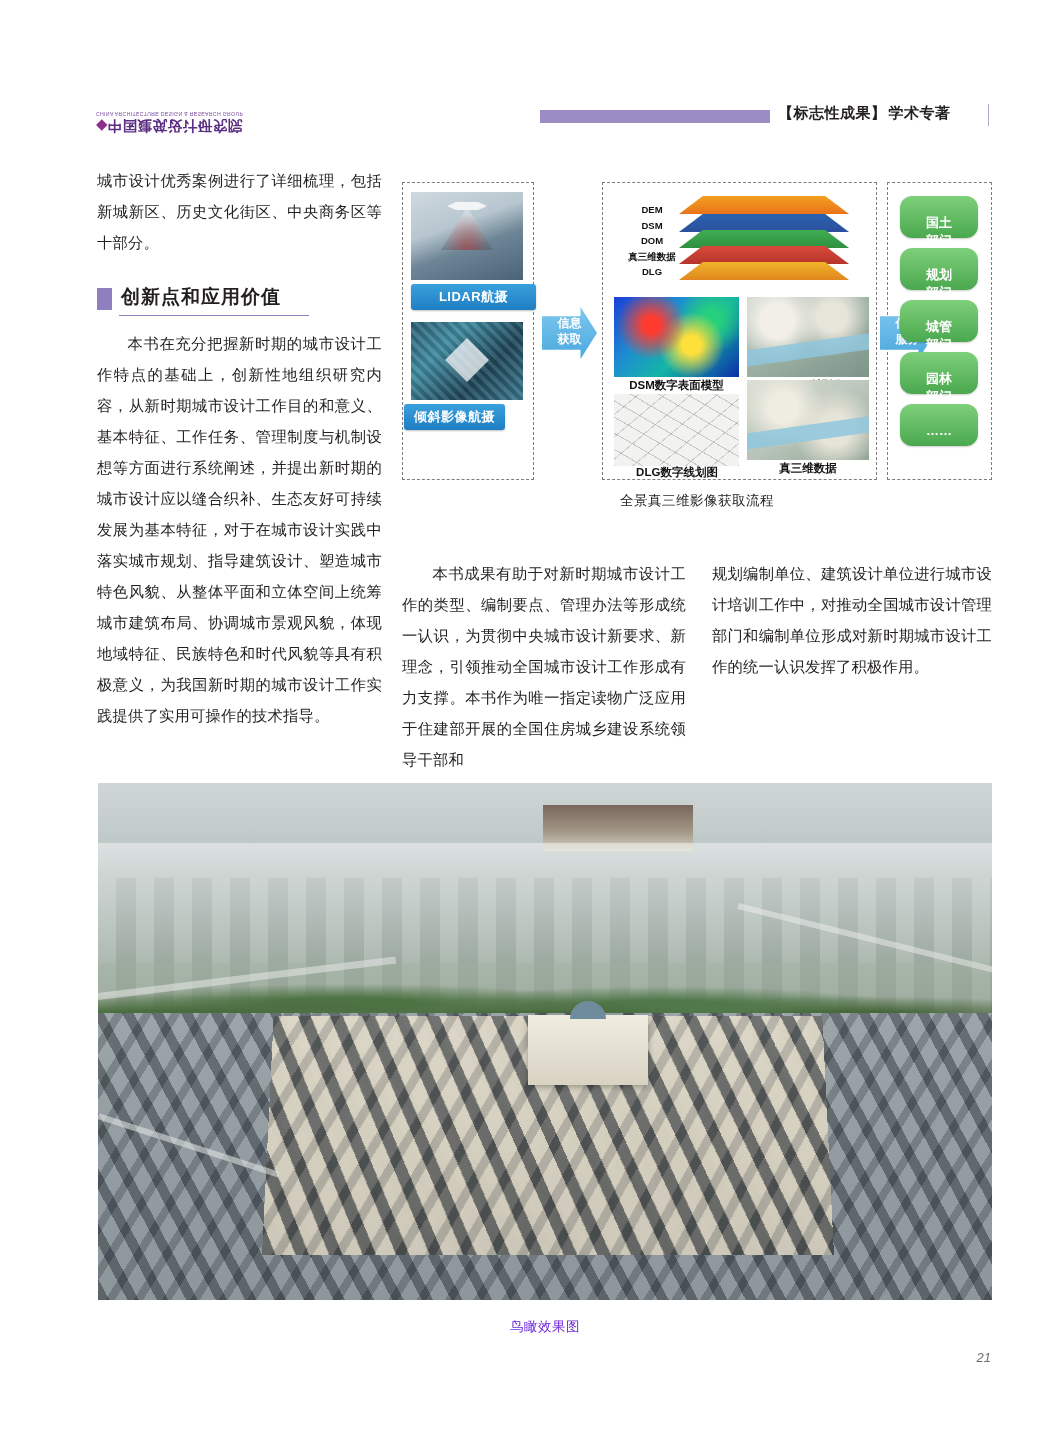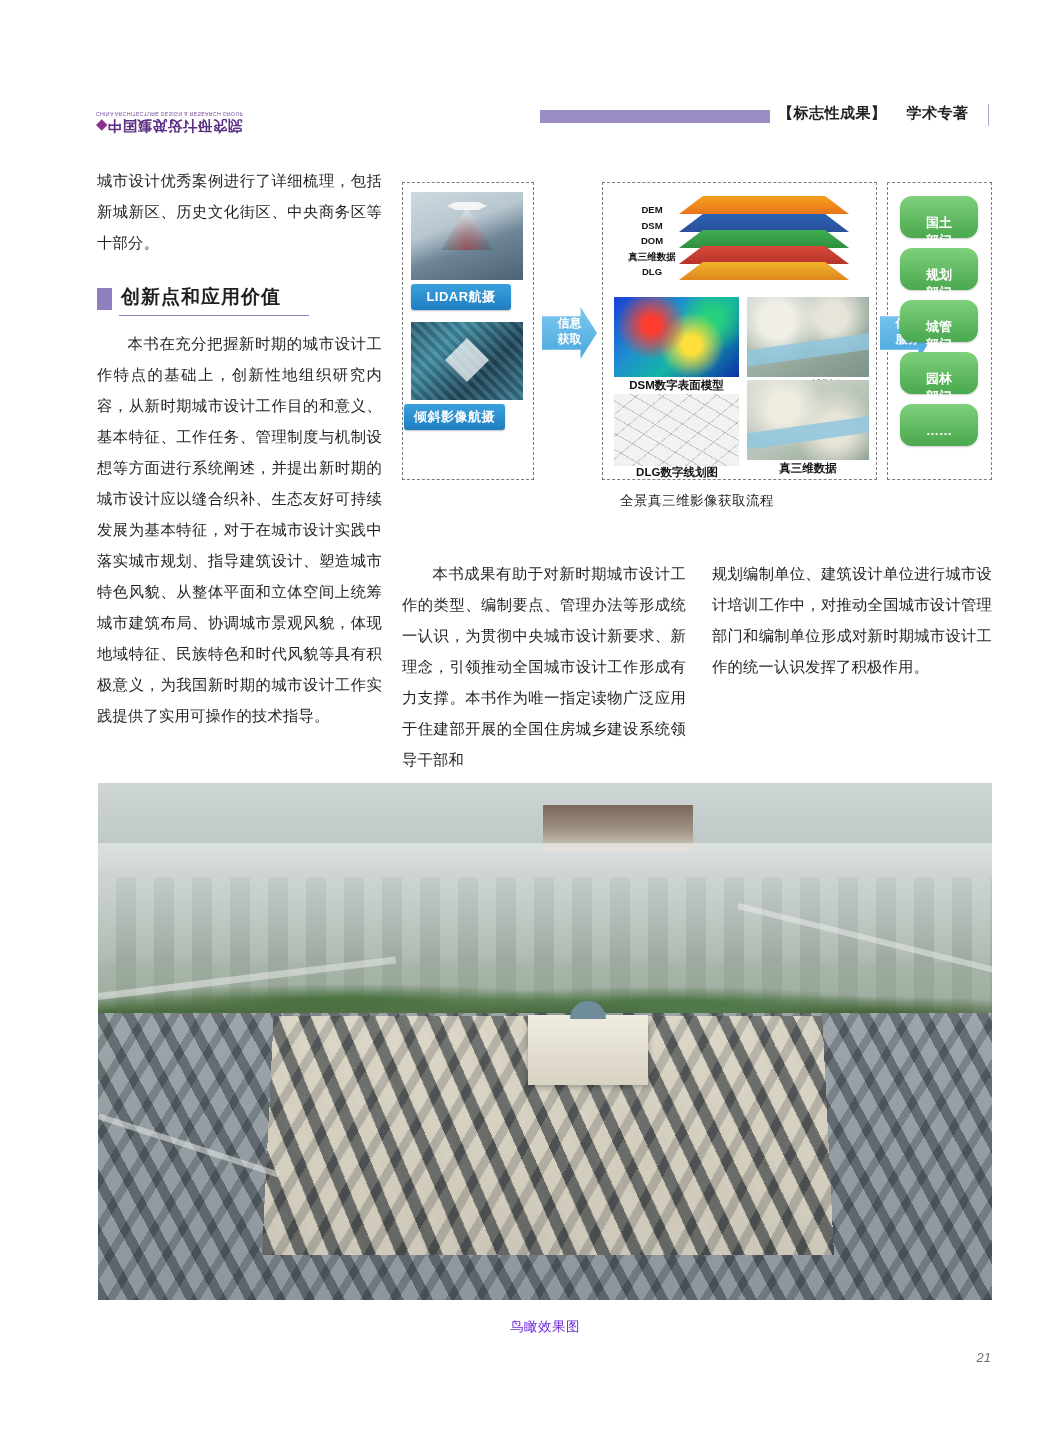--- a/index.html
+++ b/index.html
@@ -70,21 +70,21 @@
     white-space: nowrap;
     font-size: 15px;
     color: #231f20;
     letter-spacing: 0.5px;
   }
   .hdr-right .tag {
     font-weight: bold;
   }
   .hdr-right .sub {
     font-weight: bold;
-    margin-left: 20px;
+    margin-left: 2px;
   }
   .hdr-rule {
     position: absolute;
     left: 988px;
     top: 52px;
     width: 1px;
     height: 22px;
     background: #b3a7cf;
   }
 
@@ -197,21 +197,21 @@
     color: #fff;
     font-size: 13px;
     font-weight: bold;
     border-radius: 3px;
     text-align: center;
     line-height: 26px;
     height: 26px;
     letter-spacing: .5px;
     box-shadow: 0 1px 2px rgba(0,0,0,.25);
   }
-  .lb-lidar   { left: 9px;  top: 102px; width: 100px; }
+  .lb-lidar   { left: 9px;  top: 102px; width: 125px; }
   .lb-oblique { left: 2px;  top: 222px; width: 101px; }
 
   
   .arrow {
     position: absolute;
     color: #fff;
     font-size: 12.5px;
     font-weight: bold;
     line-height: 16px;
     text-align: center;

